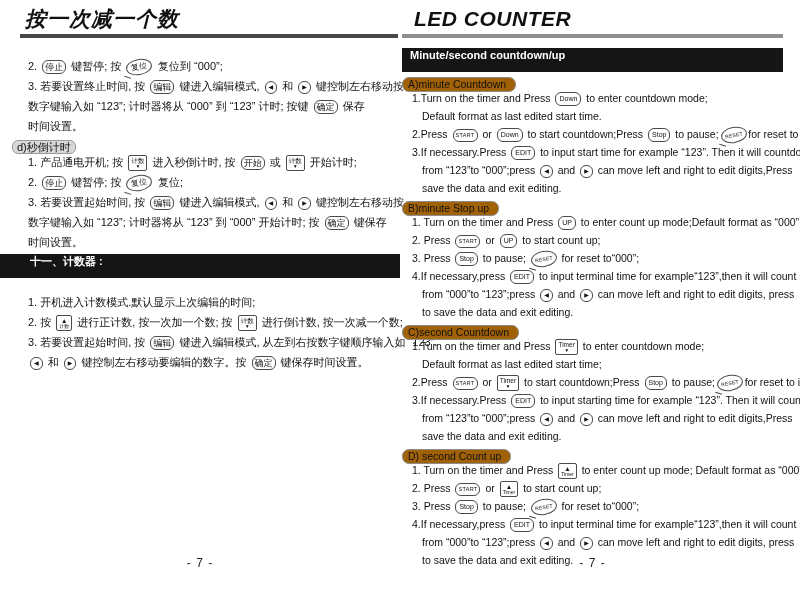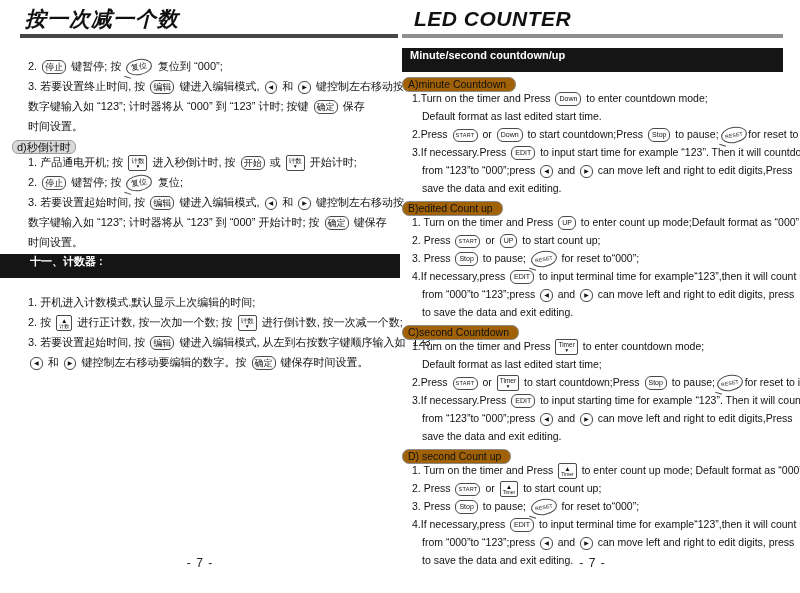--- a/index.html
+++ b/index.html
@@ -88,21 +88,21 @@
     <div class="rrule"></div>
     <div class="blocks">
         <div class="bar">Minute/second countdown/up</div>
         <div class="badge-row"><span class="badge">A)minute Countdown</span></div>
         <div class="line">1.Turn on the timer and Press <span class="key box">Down</span> to enter countdown mode;</div>
         <div class="line ind">Default format as last edited start time.</div>
         <div class="line">2.Press <span class="key box small">START</span> or <span class="key box">Down</span> to start countdown;Press <span class="key box">Stop</span> to pause;<span class="key balloon">RESET</span>for reset to initial time;</div>
         <div class="line">3.If necessary.Press <span class="key box">EDIT</span> to input start time for example “123”. Then it will countdown</div>
         <div class="line ind">from “123”to “000”;press <span class="key box arrow">◀</span> and <span class="key box arrow">▶</span> can move left and right to edit digits,Press </div>
         <div class="line ind">save the data and exit editing.</div>
-        <div class="badge-row"><span class="badge">B)edited Count up</span></div>
+        <div class="badge-row"><span class="badge">B)minute Stop up</span></div>
         <div class="line">1. Turn on the timer and Press <span class="key box">UP</span> to enter count up mode;Default format as “000”;</div>
         <div class="line">2. Press <span class="key box small">START</span> or <span class="key box">UP</span> to start count up;</div>
         <div class="line">3. Press <span class="key box">Stop</span> to pause; <span class="key balloon">RESET</span> for reset to“000”;</div>
         <div class="line">4.If necessary,press <span class="key box">EDIT</span> to input terminal time for example“123”,then it will count up</div>
         <div class="line ind">from “000”to “123”;press <span class="key box arrow">◀</span> and <span class="key box arrow">▶</span> can move left and right to edit digits, press </div>
         <div class="line ind">to save the data and exit editing.</div>
         <div class="badge-row"><span class="badge">C)second Countdown</span></div>
         <div class="line">1.Turn on the timer and Press <span class="key stack"><span class="st-top">Timer</span><span class="st-bot">▼</span></span> to enter countdown mode;</div>
         <div class="line ind">Default format as last edited start time;</div>
         <div class="line">2.Press <span class="key box small">START</span> or <span class="key stack"><span class="st-top">Timer</span><span class="st-bot">▼</span></span> to start countdown;Press <span class="key box">Stop</span> to pause;<span class="key balloon">RESET</span>for reset to initial time;</div>

